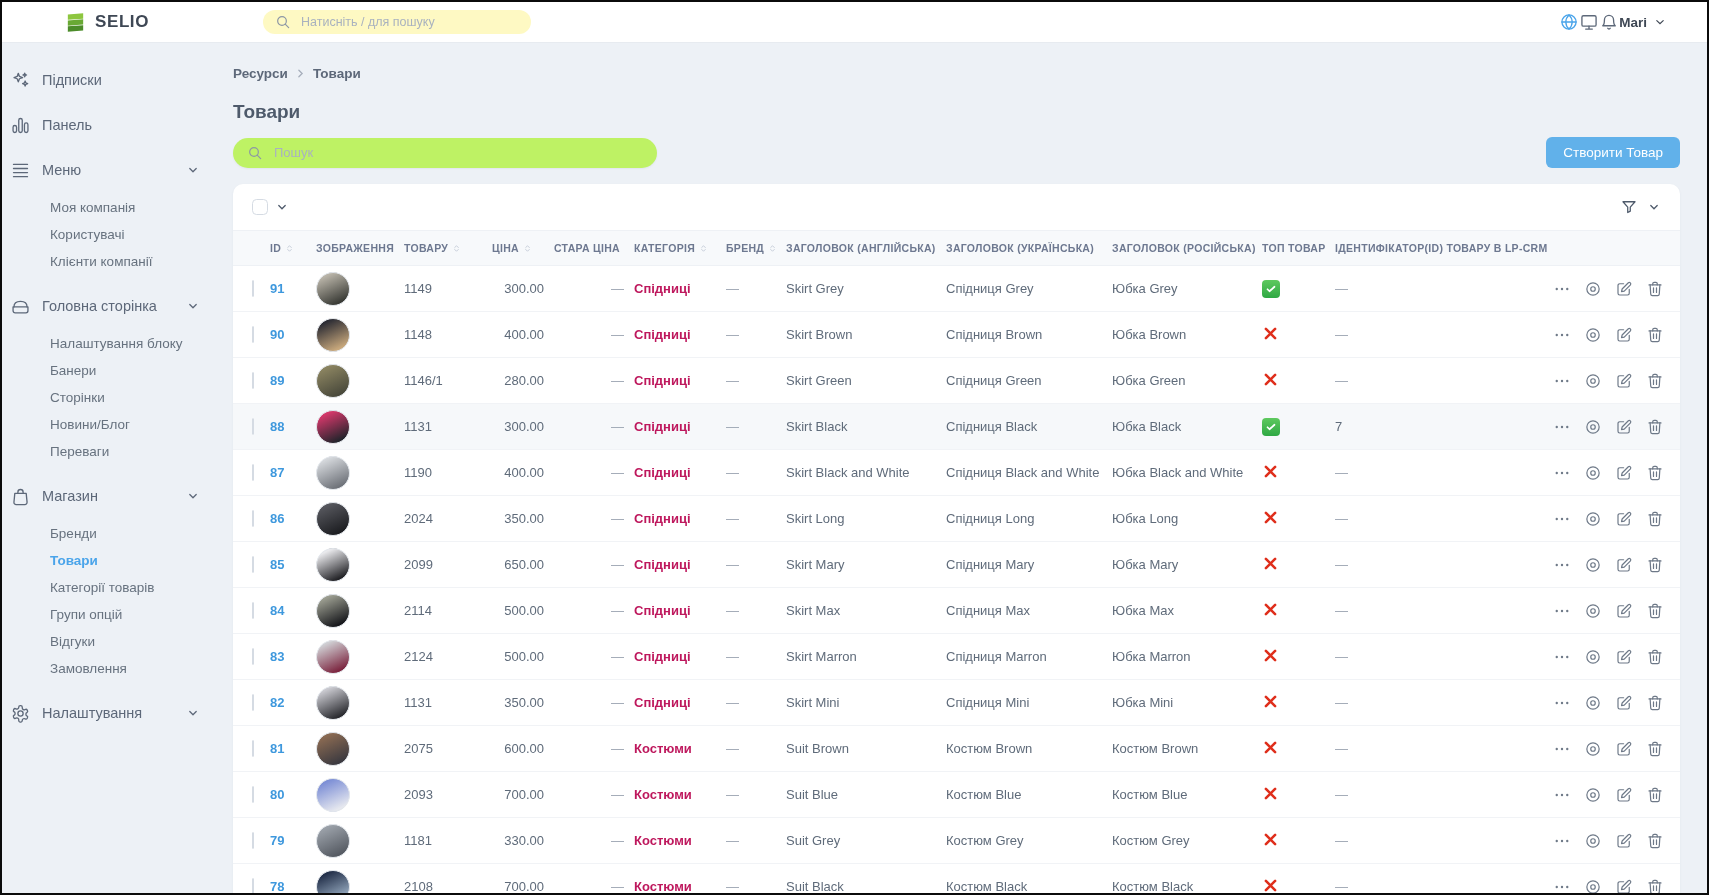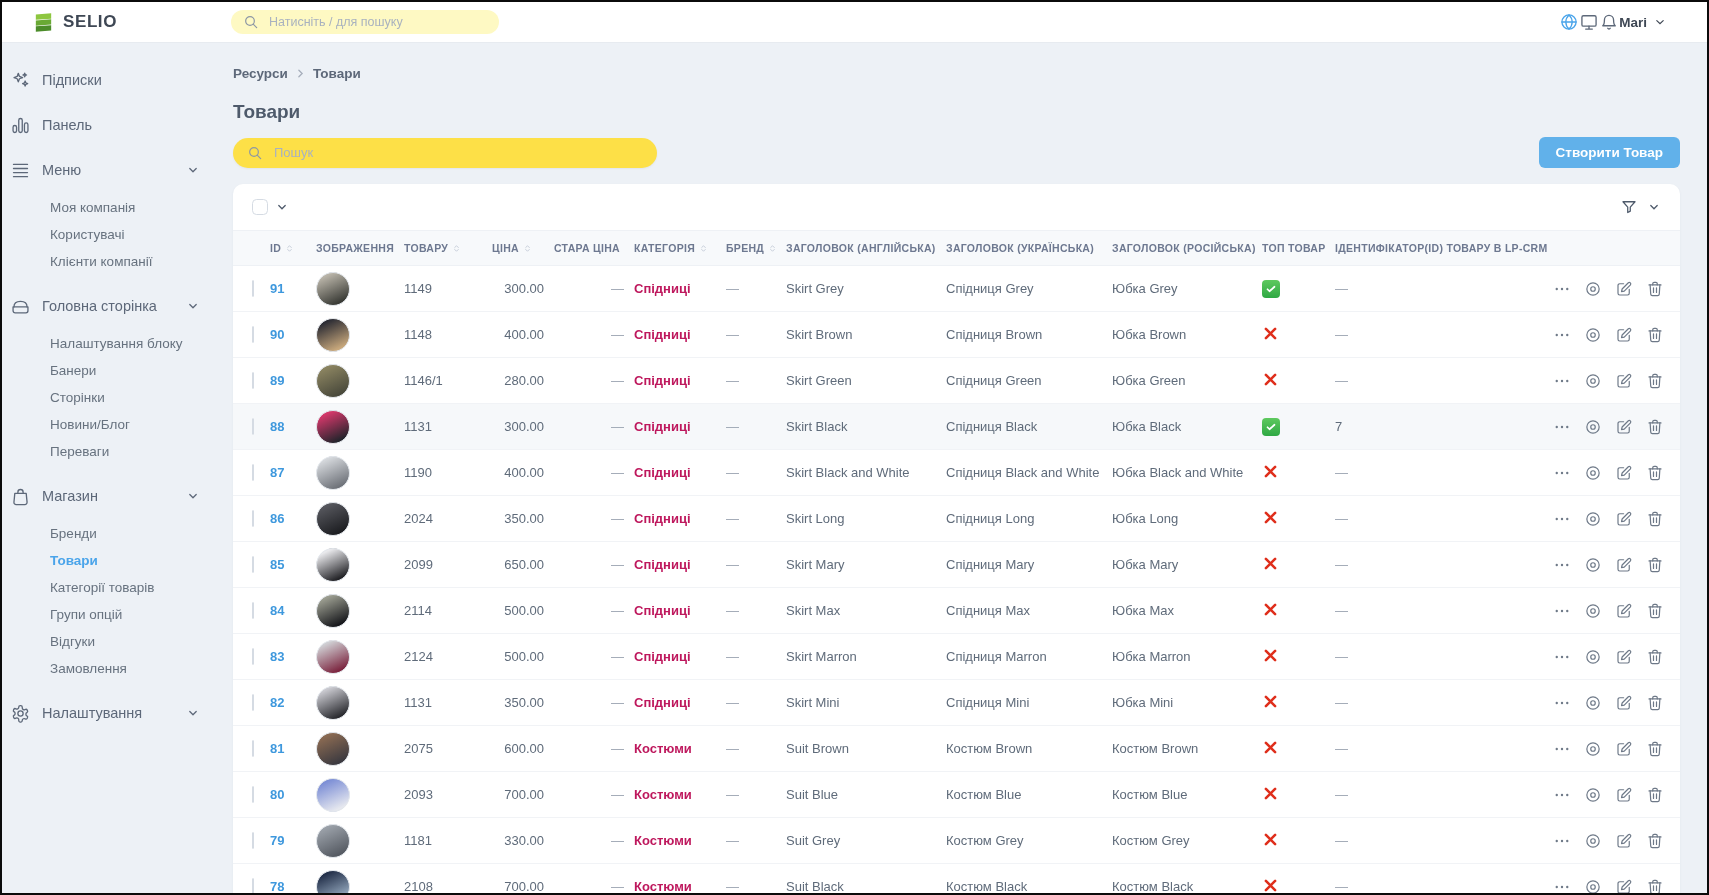--- a/index.html
+++ b/index.html
@@ -1,20 +1,20 @@
 <!DOCTYPE html>
 <html><head>
 <meta charset="utf-8">
 <style>
   html,body{margin:0;padding:0;background:#cfd6df;}
   .app{position:relative;width:1709px;height:895px;box-sizing:border-box;border:2px solid #0b0b0b;
        background:#edf1f6;overflow:hidden;font-family:"Liberation Sans",sans-serif;color:#5d6879;}
   
   .topbar{height:40px;background:#fff;display:flex;align-items:center;box-shadow:0 1px 0 #e7ebf0;position:relative;z-index:5;}
-  .brand{width:229px;box-sizing:border-box;padding-left:30px;display:flex;align-items:center;gap:8px;}
+  .brand{width:229px;box-sizing:border-box;padding-left:30px;display:flex;align-items:center;gap:8px;margin-left:32px;}
   .brand-name{font-weight:800;font-size:17px;letter-spacing:.6px;color:#3e4754;}
   .topbar-search{width:244px;height:24px;background:#fef9c3;border-radius:12px;display:flex;align-items:center;
        gap:8px;padding:0 12px;color:#a9b2bf;}
   .topbar-search input{border:none;outline:none;background:transparent;font-size:12.5px;color:#5d6879;width:100%;
        font-family:"Liberation Sans",sans-serif;}
   .topbar-search input::placeholder{color:#a9b2bf;}
   .topbar-right{margin-left:auto;display:flex;align-items:center;padding-right:40px;}
   .tb-ic{width:20px;height:20px;color:#5d6879;cursor:pointer;}
   .tb-ic.globe{color:#4aa4ea;}
   .user{display:flex;align-items:center;gap:6px;cursor:pointer;}
@@ -28,28 +28,28 @@
   .nav-item .nav-chev{margin-left:auto;margin-right:6px;width:14px;height:14px;color:#5d6879;}
   .nav-sub{padding-left:40px;margin:-4px 0 24px;}
   .nav-sub-item{font-size:13.5px;line-height:17px;color:#67727f;margin-bottom:10px;width:152px;cursor:pointer;}
   .nav-sub-item.active{color:#4aa4ea;font-weight:700;}
   .main{flex:1;min-width:0;box-sizing:border-box;padding:0 27px 0 2px;}
   
   .breadcrumb{margin-top:24px;display:flex;align-items:center;gap:6px;font-size:13.5px;font-weight:600;color:#5d6879;}
   .bc-sep{width:13px;height:13px;color:#a6aebb;}
   .page-title{margin-top:20px;font-size:19px;font-weight:600;color:#4e5a6b;}
   .controls{margin-top:14px;display:flex;align-items:center;}
-  .page-search{width:424px;height:30px;background:#fde047;border-radius:16px;display:flex;align-items:center;gap:9px;
+  .page-search{width:424px;height:30px;background:#bef264;border-radius:16px;display:flex;align-items:center;gap:9px;
        padding:0 14px;box-sizing:border-box;box-shadow:0 1px 2px rgba(44,62,88,.06);}
   .page-search input{border:none;outline:none;font-size:13px;color:#5d6879;width:100%;background:transparent;
        font-family:"Liberation Sans",sans-serif;}
   .page-search input::placeholder{color:#a9b2bf;}
   .sch-ic{width:16px;height:16px;color:#8d97a5;flex:0 0 16px;}
   .create-btn{margin-left:auto;height:31px;padding:0 17px;background:#61b1ea;border:none;border-radius:6px;
-       color:#fff;font-size:13.5px;font-weight:700;display:flex;align-items:center;cursor:pointer;
+       color:#fff;font-size:13.5px;font-weight:400;display:flex;align-items:center;cursor:pointer;
        font-family:"Liberation Sans",sans-serif;}
   
   .card{margin-top:16px;background:#fff;border-radius:10px 10px 0 0;box-shadow:0 1px 3px rgba(44,62,88,.05);overflow:hidden;}
   .card-toolbar{height:46px;display:flex;align-items:center;padding:0 19px;}
   .cbx{width:16px;height:16px;border:1.5px solid #d5dbe3;border-radius:4.5px;background:#fff;box-sizing:border-box;cursor:pointer;}
   .tb-chev{width:14px;height:14px;color:#4e5a6b;margin-left:7px;cursor:pointer;}
   .toolbar-right{margin-left:auto;display:flex;align-items:center;gap:9px;}
   .funnel{width:18px;height:18px;color:#4e5a6b;cursor:pointer;}
   table{width:100%;border-collapse:collapse;table-layout:fixed;}
   thead th{height:34px;background:#f7f9fb;border-top:1px solid #eef1f5;border-bottom:1px solid #eef1f5;

